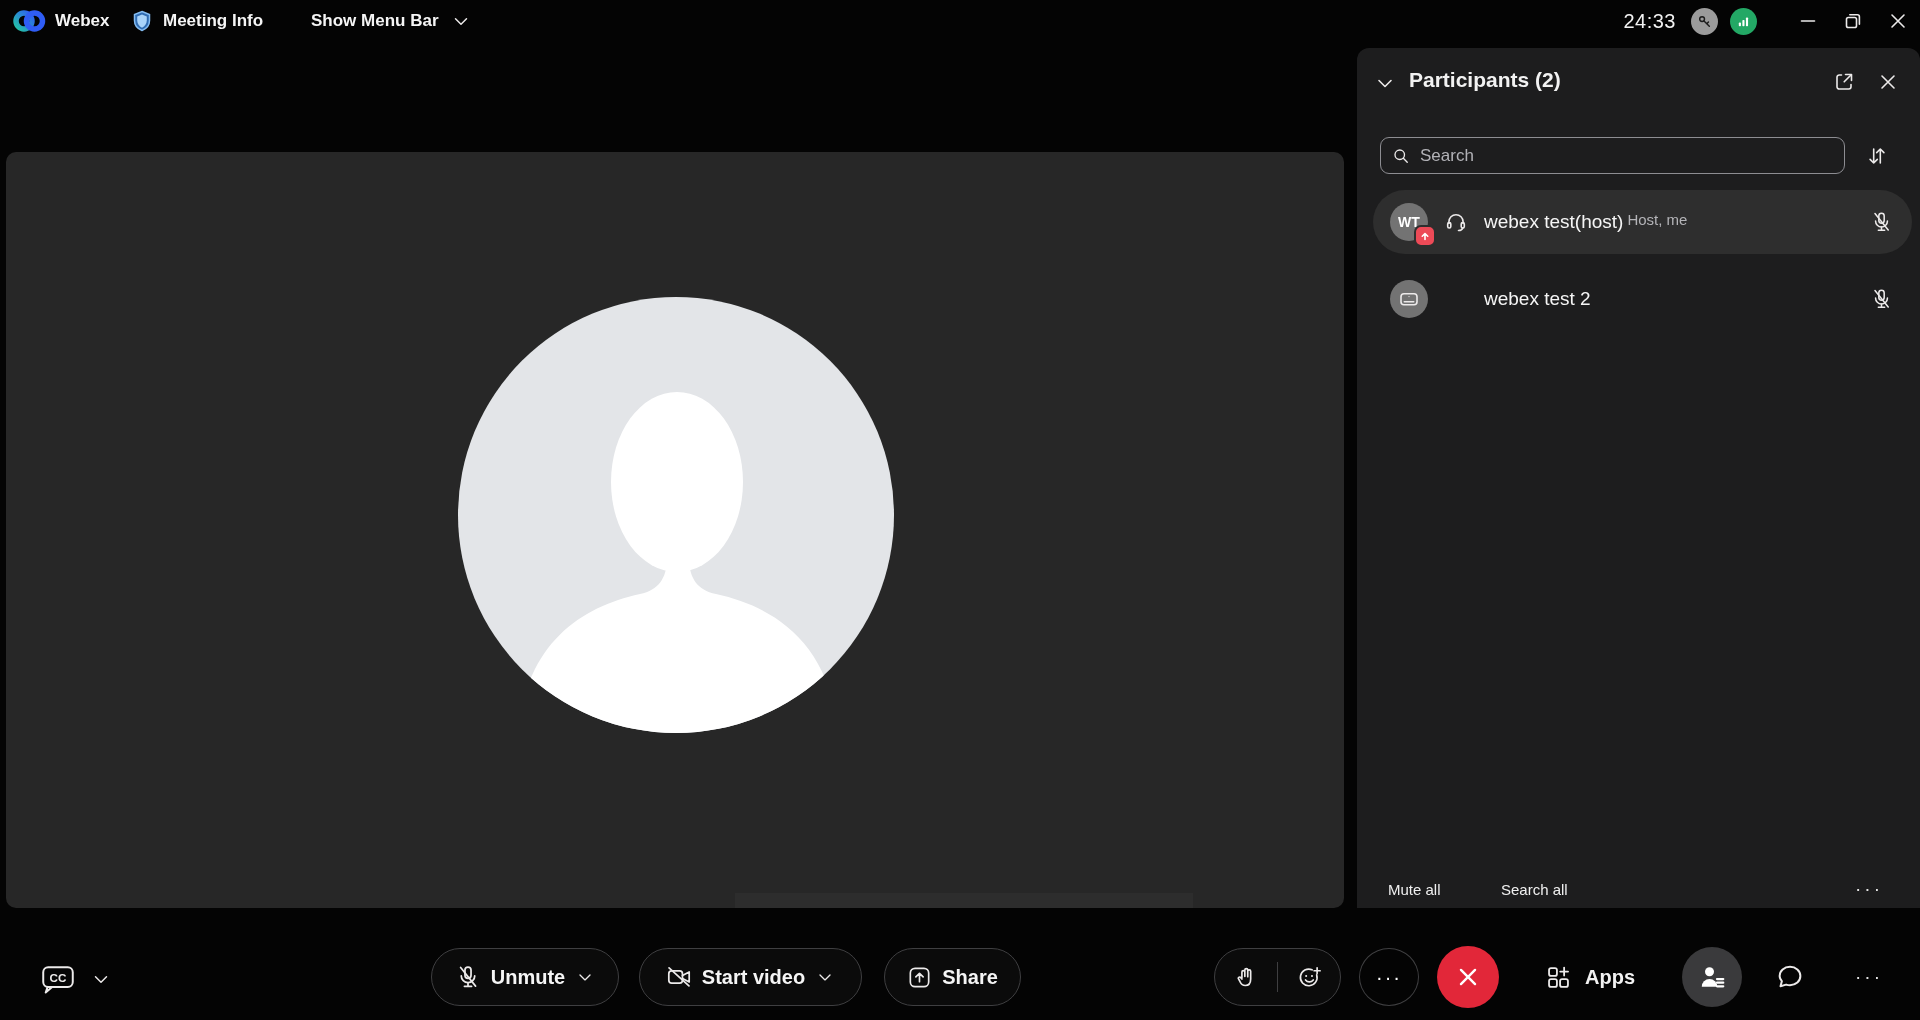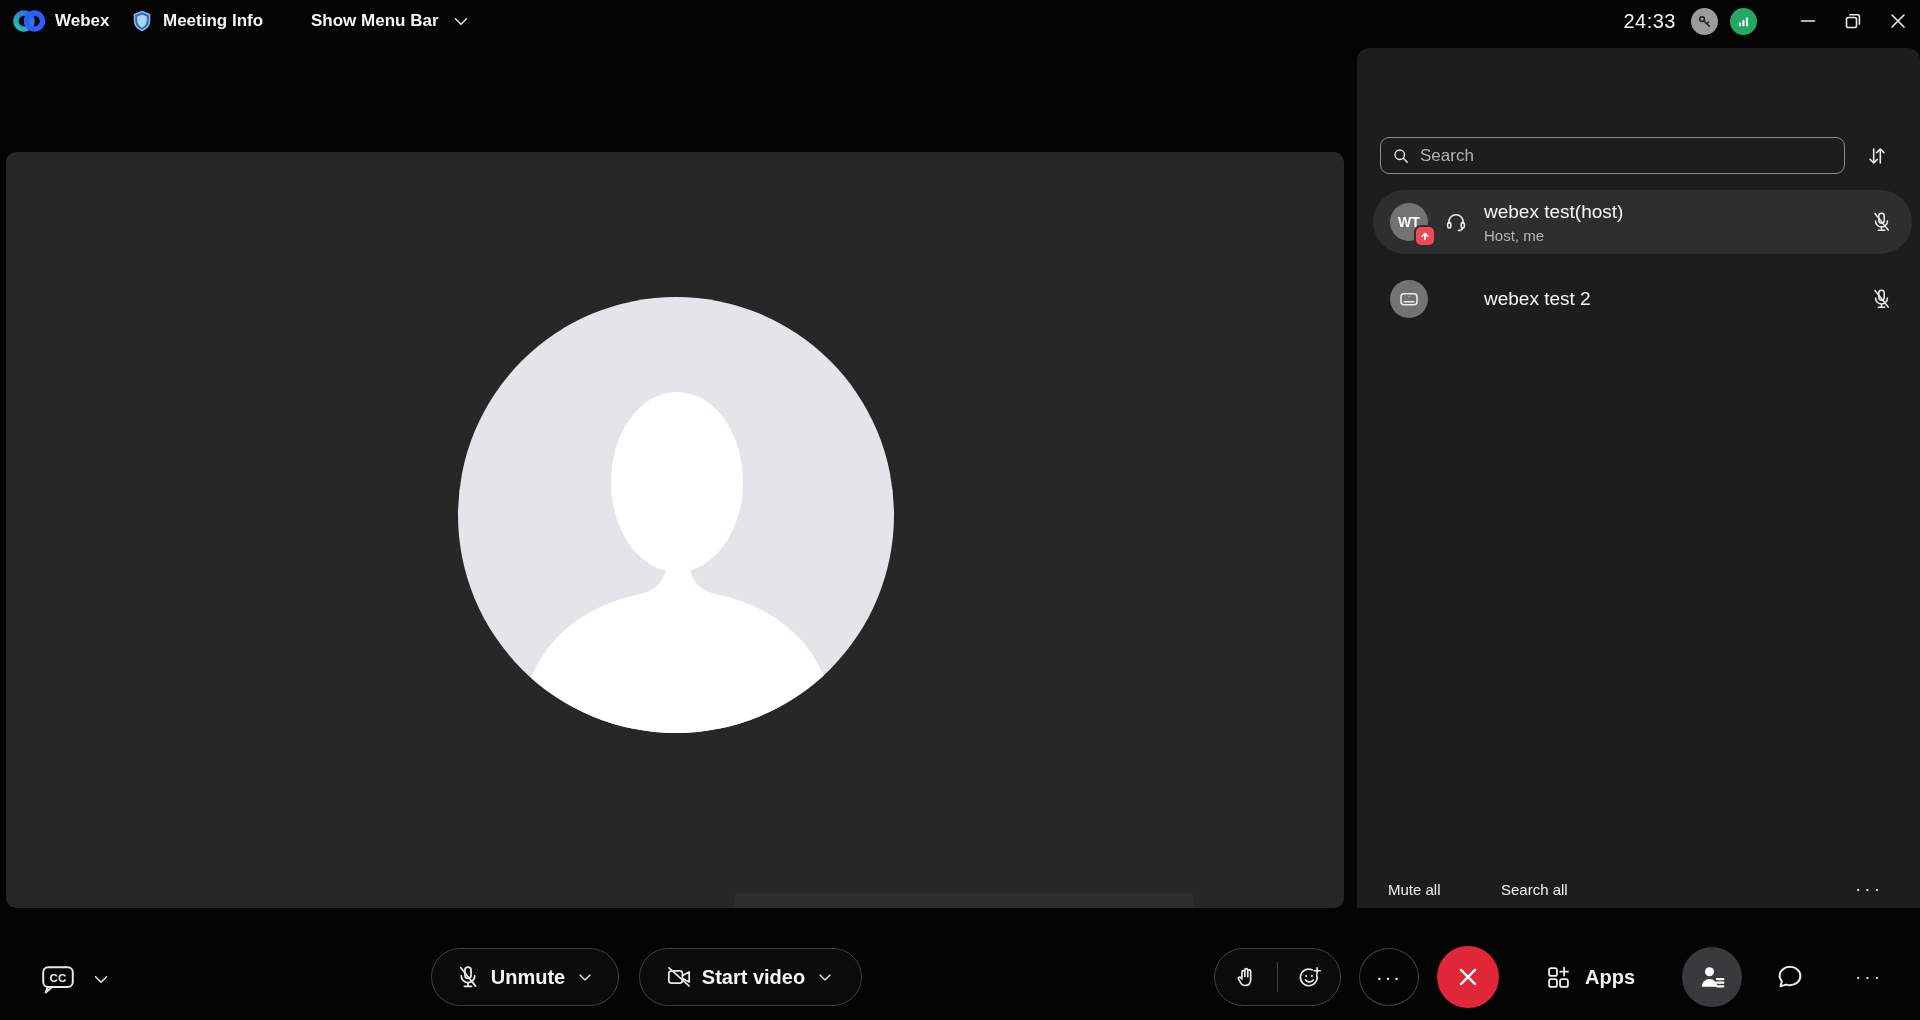--- a/index.html
+++ b/index.html
@@ -52,21 +52,21 @@
     display:flex; align-items:center; padding-left:17px; }
   .prow-1 { top:142px; background:#2e2e2e; }
   .prow-2 { top:219px; }
   .avatar { position:relative; width:38px; height:38px; border-radius:50%; background:#737373;
     display:flex; align-items:center; justify-content:center;
     font-size:14px; font-weight:700; color:#fff; flex:none; }
   .presenter-badge { position:absolute; right:-8px; bottom:-6px; width:22px; height:22px;
     border-radius:7px; background:#ed4a57; border:2px solid #2e2e2e;
     display:flex; align-items:center; justify-content:center; }
   .row-slot { width:56px; height:38px; display:flex; align-items:center; justify-content:center; flex:none; }
-  .p-text { display:flex; flex-direction:column; gap:4px; }
+  .p-text { display:flex; flex-direction:row; gap:4px;text-align:center; }
   .p-name { font-size:19px; color:#f5f5f5; }
   .p-sub { font-size:15px; color:#b4b4b8; }
   .row-mic { position:absolute; right:19px; top:50%; transform:translateY(-50%); }
 
   .footer-btn { position:absolute; top:826px; height:30px; display:flex; align-items:center;
     font-size:15px; color:#f0f0f0; }
   .mute-all { left:31px; }
   .unmute-all { left:144px; }
   .panel-more { left:498px; width:40px; font-size:19px; letter-spacing:3px; color:#e4e4e4; }
 
@@ -184,20 +184,42 @@
       <g clip-path="url(#avclip)">
         <path d="M60 440 C 66 348 122 310 182 297 C 201 293 208 281 209 264 L 231 264 C 232 281 239 293 258 297 C 318 310 374 348 380 440 Z" fill="#ffffff"></path>
         <ellipse cx="219" cy="185" rx="66" ry="90" fill="#ffffff"></ellipse>
       </g>
     </svg>
   </div>
   <div class="stage-strip"></div>
 </div>
 
 <div class="panel">
+  <div class="panel-header">
+    <span class="collapse-btn">
+      <svg width="24" height="24" viewBox="0 0 24 24">
+          <path class="ic" stroke-width="1.8" d="M6 9.5 l6 6 6-6"></path>
+        </svg>
+    </span>
+    <span class="panel-title">Participants (2)</span>
+    <span class="hdr-btn hdr-popout">
+      <svg width="24" height="24" viewBox="0 0 24 24">
+        <g class="ic">
+          <path d="M9.5 5 H7.2 A2.2 2.2 0 0 0 5 7.2 v9.6 A2.2 2.2 0 0 0 7.2 19 h9.6 a2.2 2.2 0 0 0 2.2-2.2 V14.5"></path>
+          <path d="M13.5 4.5 h6 v6"></path>
+          <path d="M19.2 4.8 L12.2 11.8"></path>
+        </g>
+      </svg>
+    </span>
+    <span class="hdr-btn hdr-close">
+      <svg width="24" height="24" viewBox="0 0 24 24">
+          <path class="ic" stroke-width="1.7" d="M6 6 L18 18 M18 6 L6 18"></path>
+        </svg>
+    </span>
+  </div>
 
   <input class="search-input" placeholder="Search" style="">
   <span class="search-icon">
     <svg width="20" height="20" viewBox="0 0 24 24">
       <g class="ic" stroke="#c6c6cb">
           <circle cx="10.5" cy="10.5" r="5.7"></circle>
           <path d="M14.8 14.8 L19.5 19.5"></path>
         </g>
     </svg>
   </span>
@@ -323,20 +345,31 @@
       </svg>
     </span>
     <span>Start video</span>
     <span>
       <svg width="20" height="20" viewBox="0 0 24 24">
           <path class="ic" d="M6 9.5 l6 6 6-6"></path>
         </svg>
     </span>
   </div>
 
+  <div class="pill pill-share">
+    <span>
+      <svg width="25" height="25" viewBox="0 0 24 24">
+        <g class="ic">
+          <rect x="3.2" y="3.2" width="17.6" height="17.6" rx="4.5"></rect>
+          <path d="M12 16 V8.2 M8.5 11.4 L12 8 l3.5 3.4"></path>
+        </g>
+      </svg>
+    </span>
+    <span>Share</span>
+  </div>
 
 
   <div class="pill pill-react">
     <span class="react-half">
       <svg width="25" height="25" viewBox="0 0 24 24">
         <path class="ic" stroke-width="1.5" d="M7.6 12.4 V6.8 a1.4 1.4 0 0 1 2.8 0 V11 M10.4 11 V4.9 a1.4 1.4 0 0 1 2.8 0 v6.1 M13.2 11.2 V6 a1.4 1.4 0 0 1 2.8 0 v7.4 c0 3.8-1.9 6.3-5.2 6.3 c-2.6 0-3.9-1.2-4.9-3.4 L4.1 12.9 a1.3 1.3 0 0 1 2.2-1 l1.3 1.6"></path>
       </svg>
     </span>
     <span class="react-div"></span>
     <span class="react-half">

